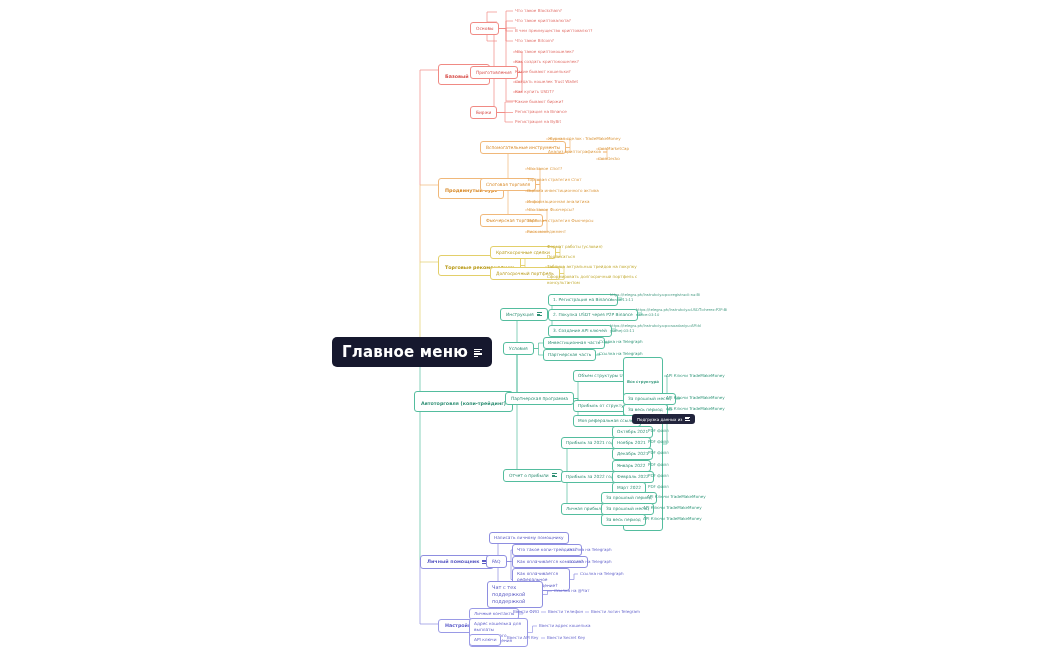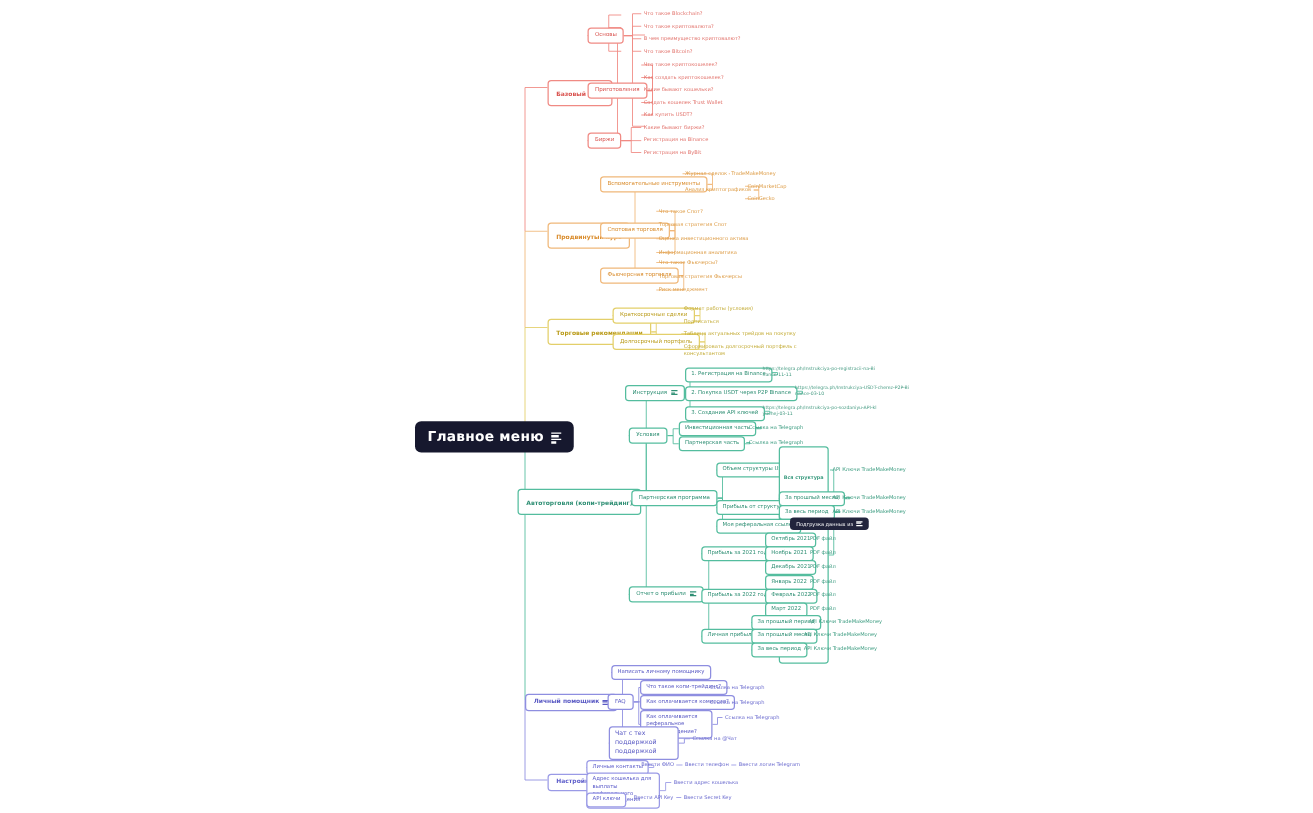--- a/index.html
+++ b/index.html
@@ -9,21 +9,21 @@
     overflow:hidden;position:relative;
   }
   #canvas{position:absolute;left:0;top:0;width:1050px;height:650px;}
   svg.wires{position:absolute;left:0;top:0;width:1050px;height:650px;pointer-events:none;}
 
   .node{position:absolute;box-sizing:border-box;white-space:pre-line;}
 
   
   .root{
     background:#16182e;color:#ffffff;border-radius:5px;
-    padding:6px 10px;font-size:11px;font-weight:700;letter-spacing:.2px;
+    padding:6px 10px;font-size:15px;font-weight:700;letter-spacing:.2px;
     display:flex;align-items:center;gap:6px;
   }
   .root .mini{display:inline-block;width:8px;height:7px;position:relative;}
   .root .mini i{display:block;height:1.2px;background:#fff;margin-bottom:1.3px;}
   .root .mini i:nth-child(1){width:8px}
   .root .mini i:nth-child(2){width:5.5px}
   .root .mini i:nth-child(3){width:8px}
   .root .mini i:nth-child(4){width:4px}
 
   

